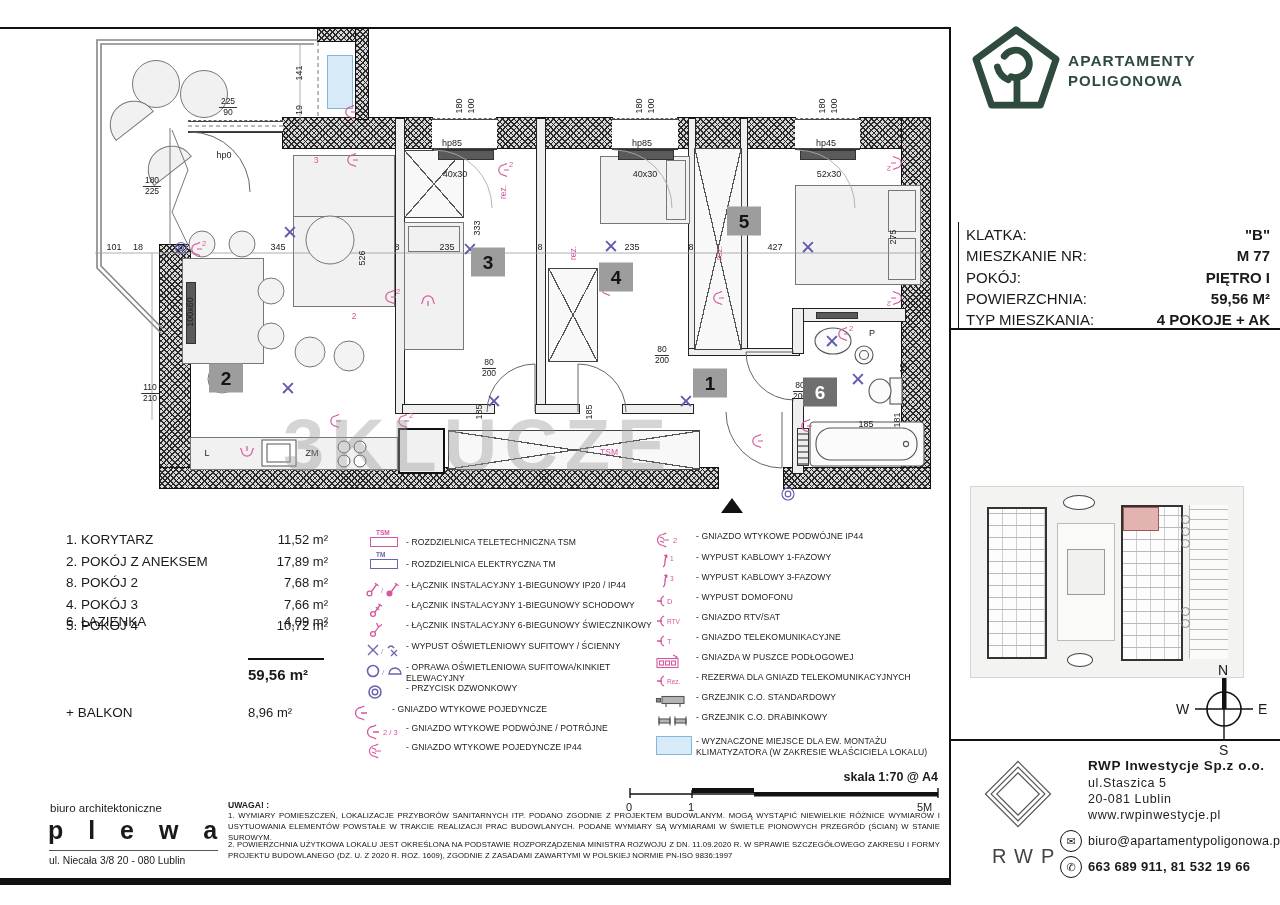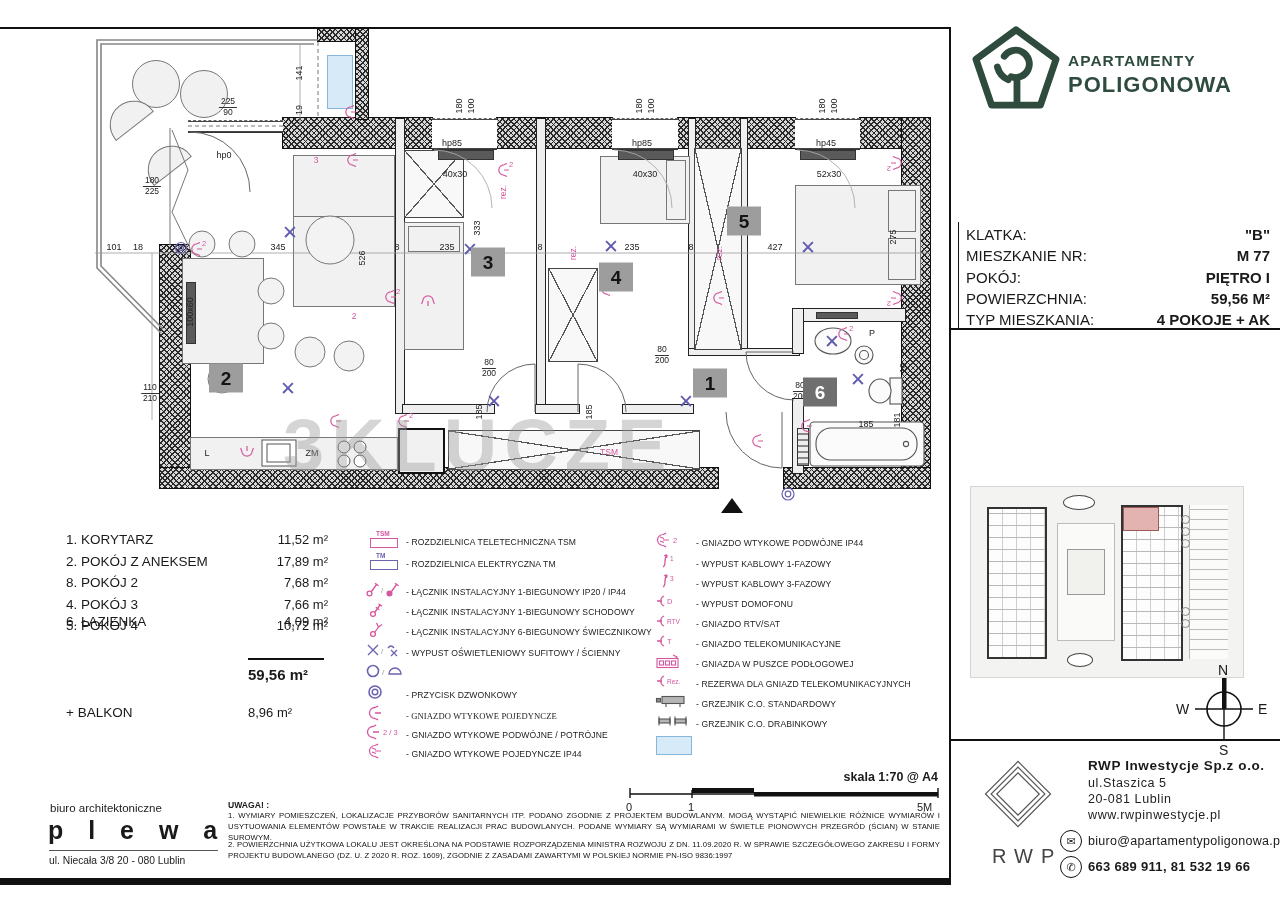--- a/index.html
+++ b/index.html
@@ -44,21 +44,21 @@
   
   .brand{color:#2e4b3e;font-weight:bold}
   .inforow{position:absolute;left:966px;width:304px;display:flex;justify-content:space-between}
   .inforow .lbl{font-size:15px}
   .inforow .val{font-size:15px;font-weight:bold;text-align:right}
   
   .rrow{position:absolute;left:66px;width:262px;display:flex;justify-content:space-between}
   .rrow .nm{font-size:13.5px}
   .rrow .ar{font-size:13px}
   
-  .lgitem{position:absolute;display:flex;align-items:flex-end}
+  .lgitem{position:absolute;display:flex;align-items:flex-start}
   .lgsym{width:44px;display:flex;justify-content:center;align-items:center;flex:none}
   .lglab{font-size:8.6px;color:#222;letter-spacing:.1px;line-height:1.25}
   .lg-box{display:inline-block;width:26px;height:8px;border:1.4px solid #d4579e;position:relative}
   .lg-box i{position:absolute;top:-9px;left:5px;font-size:6.5px;font-style:normal;color:#d4579e;font-weight:bold}
   .lg-box.pur{border-color:#6a63b0}.lg-box.pur i{color:#6a63b0}
   
   .notes{font-size:7.7px;line-height:1.4;text-align:justify;color:#111;letter-spacing:.1px}
   .cicon{position:absolute;width:20px;height:20px;border:1.7px solid #111;border-radius:50%;
          display:flex;align-items:center;justify-content:center;font-size:11px;line-height:1}
   svg{display:block}
@@ -371,21 +371,21 @@
   <svg width="88" height="88" viewBox="0 0 90 88">
     <g fill="none" stroke="#2e4b3e" stroke-width="7" stroke-linejoin="round" stroke-linecap="round">
       <path d="M45,5 L86,35 L70,82 L20,82 L4,35 Z"></path>
       <path d="M40,53 A14,14 0 1 0 33,32"></path>
       <path d="M46,54 L46,79"></path>
       <path d="M26,43 a20,20 0 0 0 11,13"></path>
     </g>
   </svg>
 </div>
 <div class="abs brand" style="left:1068px;top:52px;font-size:15.5px;letter-spacing:1px">APARTAMENTY</div>
-<div class="abs brand" style="left:1068px;top:72px;font-size:22px;letter-spacing:1px">POLIGONOWA</div>
+<div class="abs brand" style="left:1068px;top:72px;font-size:15px;letter-spacing:1px">POLIGONOWA</div>
 
 <div id="info-rows">
     <div class="inforow" style="top: 226px;">
       <span class="lbl">KLATKA:</span>
       <span class="val">"B"</span>
     </div>
     <div class="inforow" style="top: 247.3px;">
       <span class="lbl">MIESZKANIE NR:</span>
       <span class="val">M  77</span>
     </div>
@@ -505,31 +505,32 @@
       <span class="lglab" style="width:250px">- WYPUST OŚWIETLENIOWY SUFITOWY / ŚCIENNY</span>
     </div>
     <div class="lgitem" style="left: 362px; top: 662px;">
       <span class="lgsym">
         <svg width="38" height="18" viewBox="0 0 38 18">
           <circle cx="8" cy="9" r="5.5" fill="none" stroke="#6a63b0" stroke-width="1.6"></circle>
           <text x="17" y="13" font-size="8" fill="#999">/</text>
           <path d="M24,12 a6,6 0 0 1 12,0 z" fill="none" stroke="#6a63b0" stroke-width="1.4"></path>
         </svg>
       </span>
+      <span class="lglab" style="width:250px">- OPRAWA OŚWIETLENIOWA SUFITOWA/KINKIET ELEWACYJNY</span>
     </div>
     <div class="lgitem" style="left: 362px; top: 683px;">
       <span class="lgsym">
         <svg width="38" height="18" viewBox="0 0 38 18">
           <circle cx="10" cy="9" r="6" fill="none" stroke="#6a63b0" stroke-width="1.6"></circle>
           <circle cx="10" cy="9" r="2.8" fill="none" stroke="#6a63b0" stroke-width="1.4"></circle>
         </svg>
       </span>
       <span class="lglab" style="width:250px">- PRZYCISK DZWONKOWY</span>
     </div>
-    <div class="lgitem" style="left: 362px; top: 704px; font-family: Liberation Serif, serif;">
+    <div class="lgitem" style="left: 348px; top: 704px;">
       <span class="lgsym">
         <svg width="38" height="18" viewBox="0 0 38 18">
           <path d="M16,9 h-6 M10,3.5 a5.5,5.5 0 0 0 0,11 M10,3.5 l3.2,-1.4 M10,14.5 l3.2,1.4" fill="none" stroke="#d4579e" stroke-width="1.3"></path>
         </svg>
       </span>
       <span class="lglab" style="width:250px">- GNIAZDO WTYKOWE POJEDYNCZE</span>
     </div>
     <div class="lgitem" style="left: 362px; top: 723px;">
       <span class="lgsym">
         <svg width="38" height="18" viewBox="0 0 38 18">
@@ -647,20 +648,21 @@
             <path d="M4,4.5 v9 M15,4.5 v9 M20,4.5 v9 M31,4.5 v9" fill="none"></path>
           </g>
         </svg>
       </span>
       <span class="lglab" style="width:246px">- GRZEJNIK C.O. DRABINKOWY</span>
     </div>
     <div class="lgitem" style="left: 652px; top: 736px;">
       <span class="lgsym">
         <span style="display:inline-block;width:34px;height:17px;background:#d6eaf8;border:1px solid #86b7d9"></span>
       </span>
+      <span class="lglab" style="width:246px">- WYZNACZONE MIEJSCE DLA EW. MONTAŻU KLIMATYZATORA (W ZAKRESIE WŁAŚCICIELA LOKALU)</span>
     </div>
   </div>
 
 <div class="abs" style="left:828px;top:770px;width:110px;text-align:right;font-size:12.5px;font-weight:bold">skala 1:70 @ A4</div>
 <svg width="316" height="14" viewBox="0 0 316 14" style="position:absolute;left:626px;top:786px">
   <line x1="4" y1="8" x2="312" y2="8" stroke="#111" stroke-width="1.6"></line>
   <line x1="4" y1="2" x2="4" y2="12" stroke="#111" stroke-width="1.4"></line>
   <line x1="66" y1="4" x2="66" y2="12" stroke="#111" stroke-width="1.4"></line>
   <line x1="312" y1="2" x2="312" y2="12" stroke="#111" stroke-width="1.4"></line>
   <rect x="66" y="2" width="62" height="5" fill="#111"></rect>

